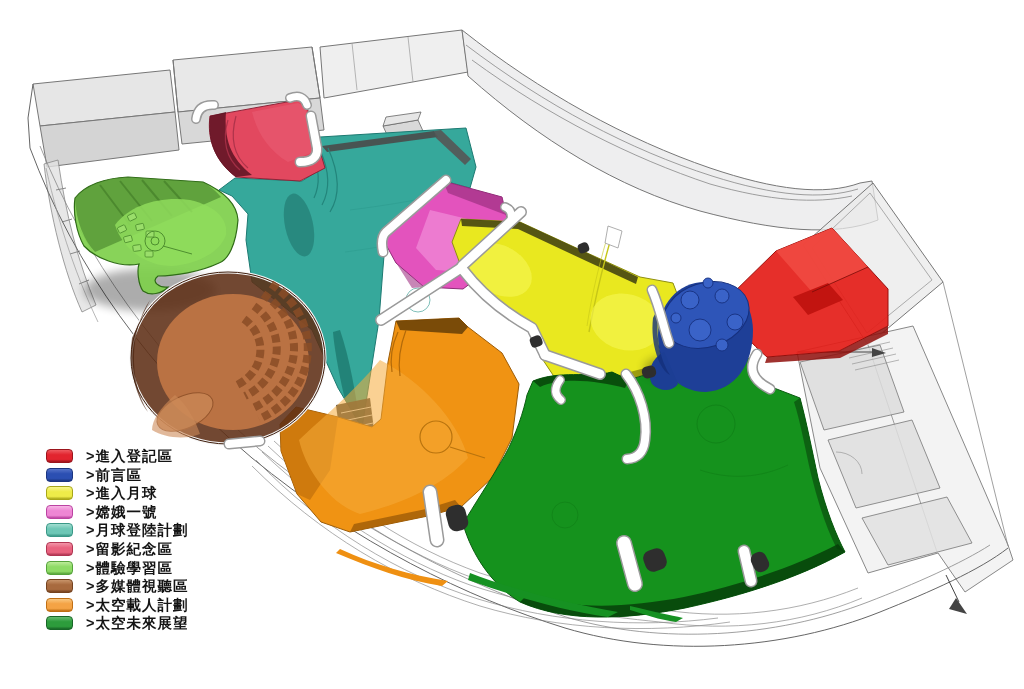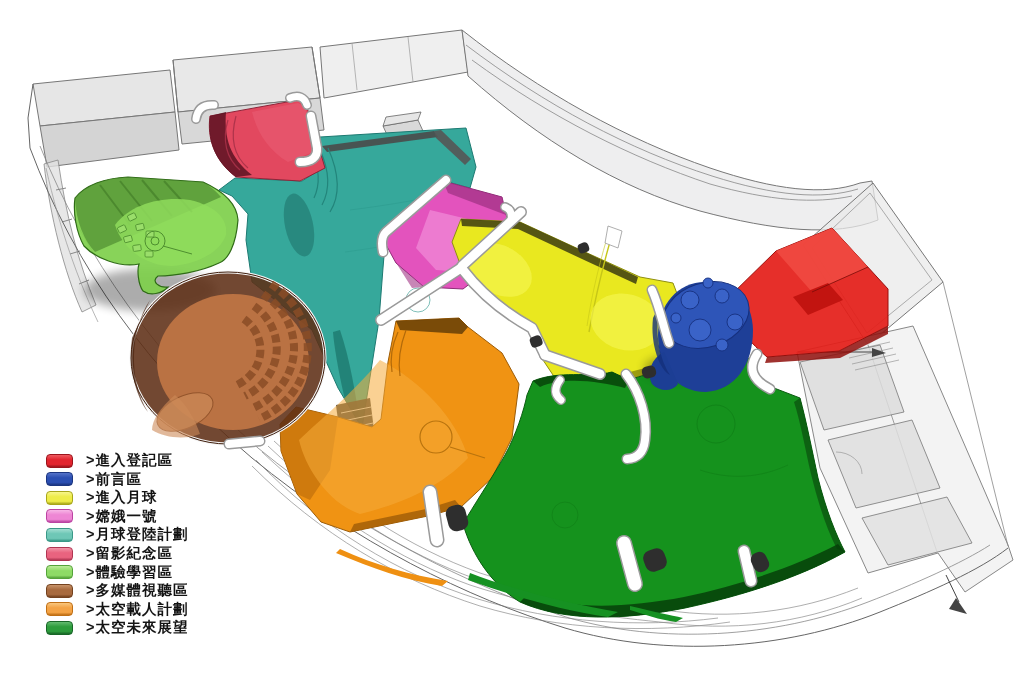--- a/index.html
+++ b/index.html
@@ -1,20 +1,20 @@
 <!DOCTYPE html>
 <html><head>
 <meta charset="utf-8">
 <style>
   html,body{margin:0;padding:0;background:#fff;}
   .stage{position:relative;width:1024px;height:689px;background:#fff;overflow:hidden;
          font-family:"Liberation Sans","DejaVu Sans",sans-serif;}
   .stage svg{position:absolute;left:0;top:0;}
   .legend{position:absolute;left:46px;top:449px;margin:0;padding:0;list-style:none;}
-  .legend li{display:flex;align-items:flex-end;height:18.6px;gap:13px;}
+  .legend li{display:flex;align-items:flex-start;height:18.6px;gap:13px;}
   .legend .sw{display:inline-block;width:27px;height:14px;border-radius:4px;
               border:1.6px solid #333;box-sizing:border-box;}
   .legend .lb{font-size:14.5px;font-weight:bold;color:#141414;letter-spacing:1px;
               line-height:1;white-space:nowrap;}
 </style>
 </head>
 <body>
 
 <div class="stage">
 <svg width="1024" height="689" viewBox="0 0 1024 689">

